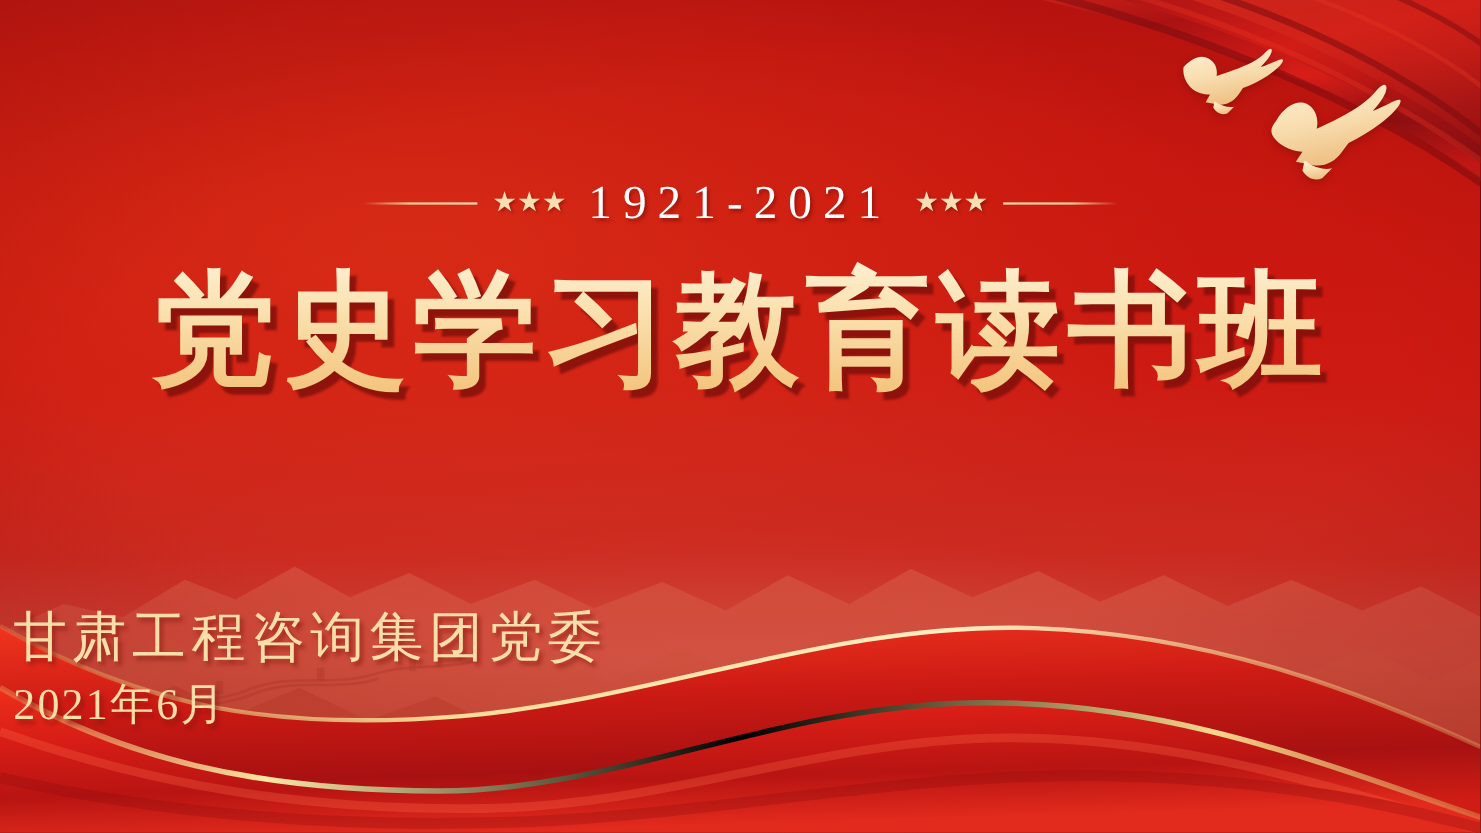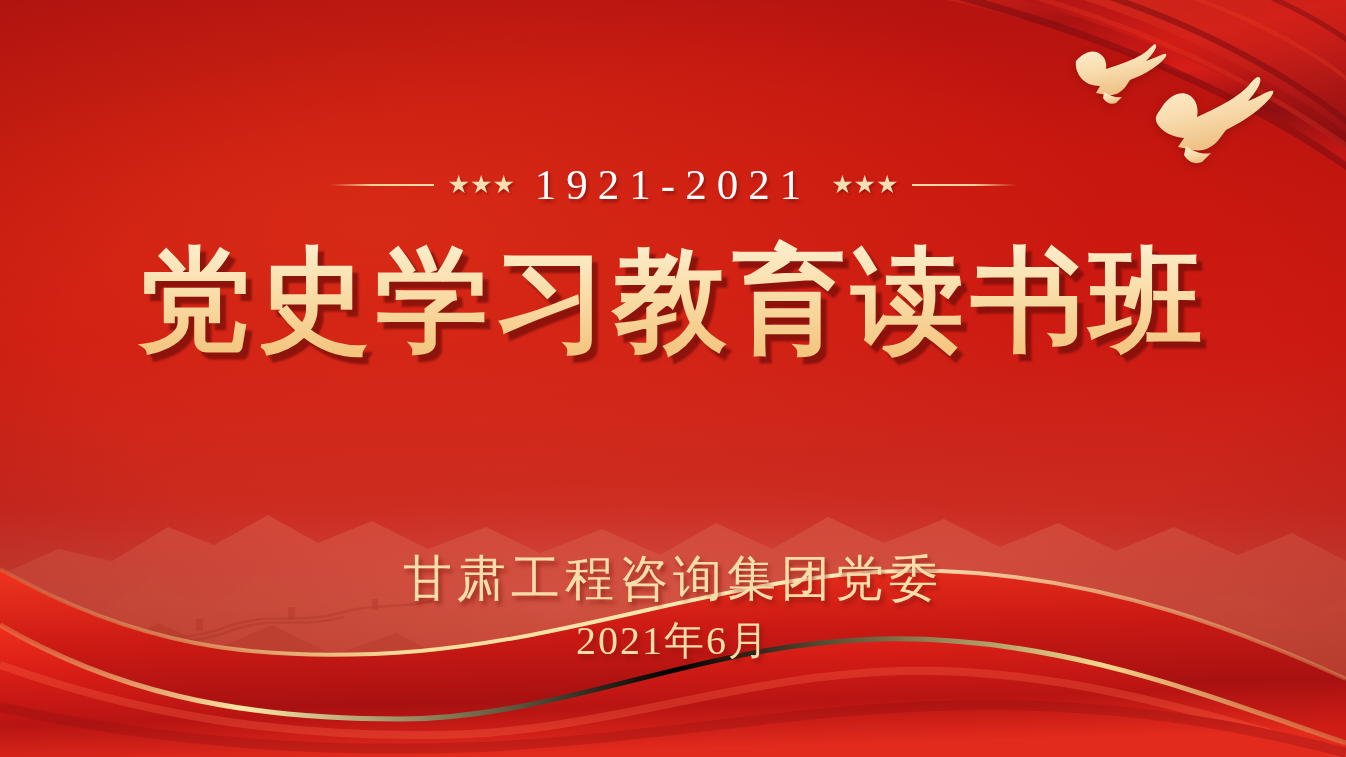--- a/index.html
+++ b/index.html
@@ -73,21 +73,21 @@
     font-weight:700;
     color:#fadfab;
     background:linear-gradient(180deg,#fdf0d2 0%,#fae0ae 38%,#f6cf90 72%,#f2c075 100%);
     -webkit-background-clip:text; background-clip:text;
     -webkit-text-fill-color:transparent;
     filter:drop-shadow(6px 7px 1px rgba(122,14,9,.78));
     margin-top:20px;
   }
 
   .footer{
-    position:absolute; left:0; right:0; bottom:92px; text-align:center;
+    position:absolute; left:12px; right:0; bottom:92px; 
   }
   .org{
     font-size:49px; letter-spacing:5px; line-height:1.25;
     color:#fadeaa;
     text-shadow:3px 4px 4px rgba(128,22,14,.60);
   }
   .date{
     margin-top:8px;
     font-size:40px; letter-spacing:2px; line-height:1.2;
     color:#fadeaa;

